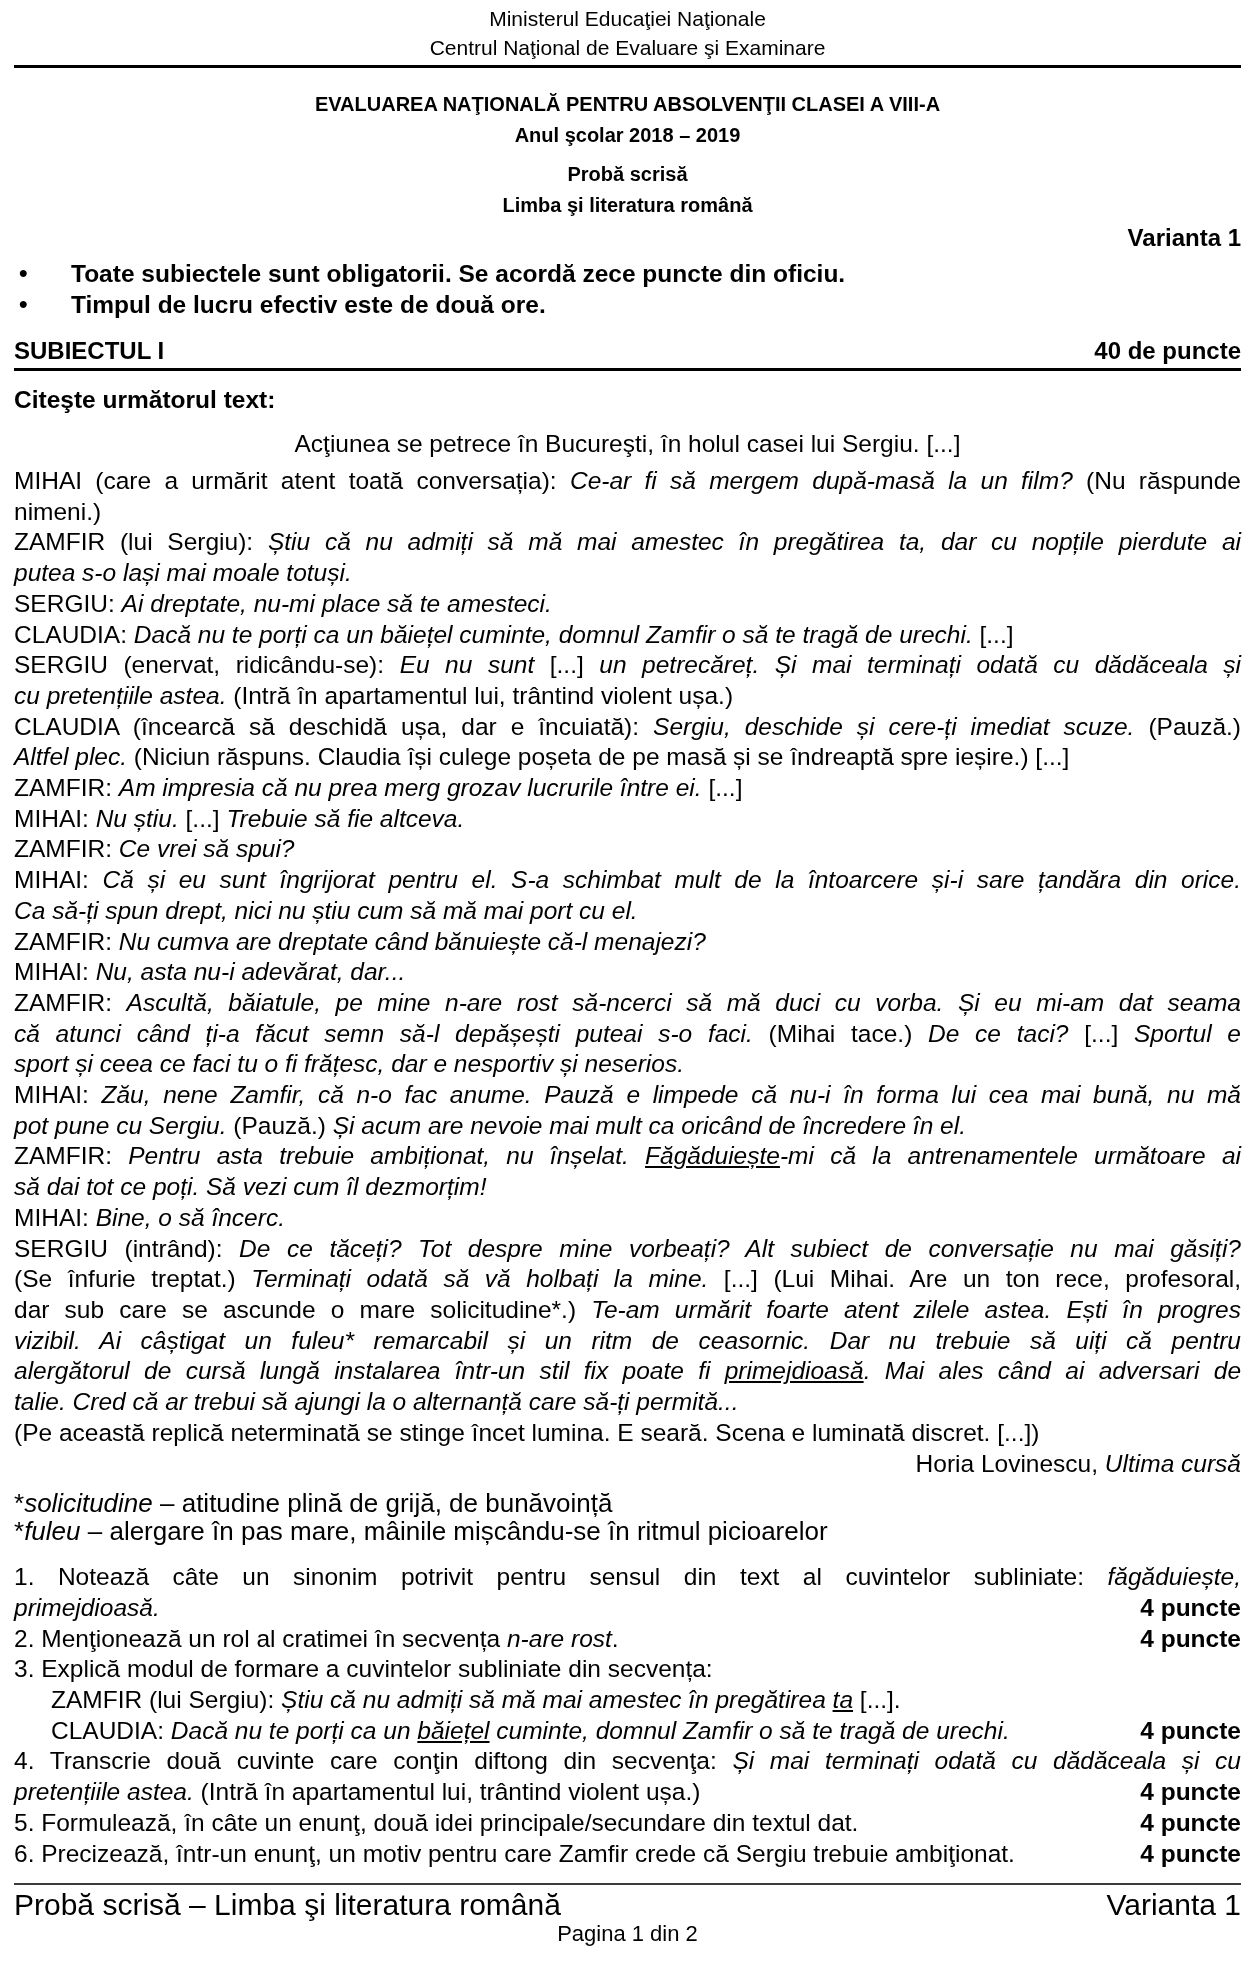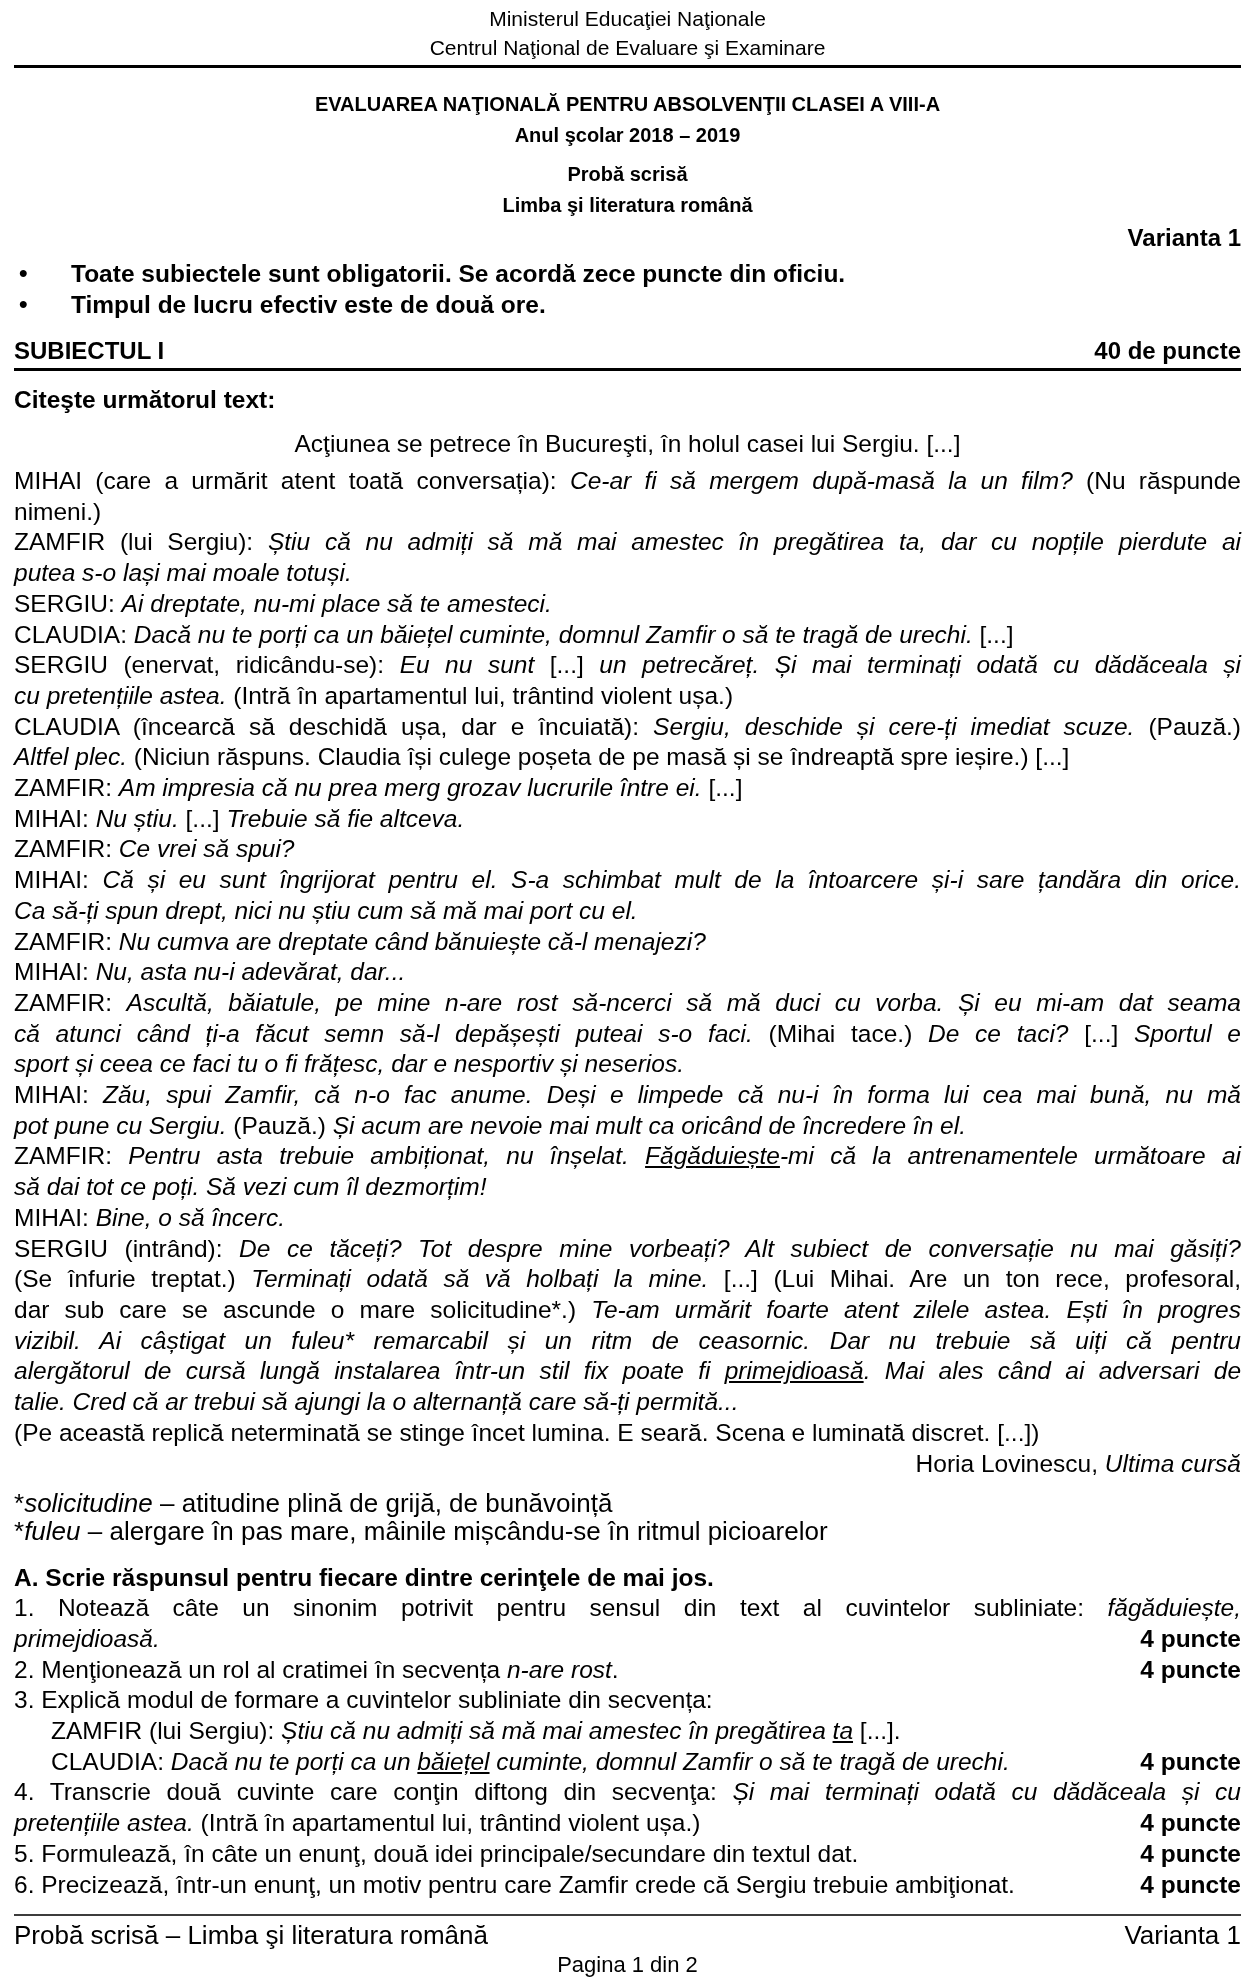--- a/index.html
+++ b/index.html
@@ -30,21 +30,21 @@
   .u{text-decoration:underline;}
   .qline{position:relative;}
   .indent{padding-left:37px;}
   .pts{position:absolute;right:0;bottom:0;font-weight:bold;font-style:normal;}
   .attribution{text-align:right;line-height:30.7px;}
   .footnotes{margin-top:11px;font-size:26px;line-height:27.5px;}
   .part-a{margin-top:17px;}
   .part-a-heading{font-weight:bold;line-height:31px;}
   .footer{margin-top:14px;}
   .footer-rule{border:0;border-top:2px solid #3c3c3c;margin:0;}
-  .footer-row{display:flex;justify-content:space-between;font-size:26px;line-height:29px;padding-top:5px;}
+  .footer-row{display:flex;justify-content:space-between;font-size:30px;line-height:29px;padding-top:5px;}
   .footer-center{text-align:center;font-size:22px;line-height:29px;}
 </style>
 </head>
 <body>
 
 <div class="page">
 
   <div class="ministry">
     <div>Ministerul Educaţiei Naţionale</div>
     <div>Centrul Naţional de Evaluare şi Examinare</div>
@@ -89,21 +89,21 @@
       <div class="line"><span>ZAMFIR: </span><span class="i">Am impresia că nu prea merg grozav lucrurile între ei.</span><span> [...]</span></div>
       <div class="line"><span>MIHAI: </span><span class="i">Nu știu.</span><span> [...] </span><span class="i">Trebuie să fie altceva.</span></div>
       <div class="line"><span>ZAMFIR: </span><span class="i">Ce vrei să spui?</span></div>
       <div class="line j"><span>MIHAI: </span><span class="i">Că și eu sunt îngrijorat pentru el. S-a schimbat mult de la întoarcere și-i sare țandăra din orice.</span></div>
       <div class="line"><span class="i">Ca să-ți spun drept, nici nu știu cum să mă mai port cu el.</span></div>
       <div class="line"><span>ZAMFIR: </span><span class="i">Nu cumva are dreptate când bănuiește că-l menajezi?</span></div>
       <div class="line"><span>MIHAI: </span><span class="i">Nu, asta nu-i adevărat, dar...</span></div>
       <div class="line j"><span>ZAMFIR: </span><span class="i">Ascultă, băiatule, pe mine n-are rost să-ncerci să mă duci cu vorba. Și eu mi-am dat seama</span></div>
       <div class="line j"><span class="i">că atunci când ți-a făcut semn să-l depășești puteai s-o faci.</span><span> (Mihai tace.) </span><span class="i">De ce taci?</span><span> [...] </span><span class="i">Sportul e</span></div>
       <div class="line"><span class="i">sport și ceea ce faci tu o fi frățesc, dar e nesportiv și neserios.</span></div>
-      <div class="line j"><span>MIHAI: </span><span class="i">Zău, spui Zamfir, că n-o fac anume. Deși e limpede că nu-i în forma lui cea mai bună, nu mă</span></div>
+      <div class="line j"><span>MIHAI: </span><span class="i">Zău, nene Zamfir, că n-o fac anume. Pauză e limpede că nu-i în forma lui cea mai bună, nu mă</span></div>
       <div class="line"><span class="i">pot pune cu Sergiu.</span><span> (Pauză.) </span><span class="i">Și acum are nevoie mai mult ca oricând de încredere în el.</span></div>
       <div class="line j"><span>ZAMFIR: </span><span class="i">Pentru asta trebuie ambiționat, nu înșelat. </span><span class="i u">Făgăduiește</span><span class="i">-mi că la antrenamentele următoare ai</span></div>
       <div class="line"><span class="i">să dai tot ce poți. Să vezi cum îl dezmorțim!</span></div>
       <div class="line"><span>MIHAI: </span><span class="i">Bine, o să încerc.</span></div>
       <div class="line j"><span>SERGIU (intrând): </span><span class="i">De ce tăceți? Tot despre mine vorbeați? Alt subiect de conversație nu mai găsiți?</span></div>
       <div class="line j"><span>(Se înfurie treptat.) </span><span class="i">Terminați odată să vă holbați la mine.</span><span> [...] (Lui Mihai. Are un ton rece, profesoral,</span></div>
       <div class="line j"><span>dar sub care se ascunde o mare solicitudine*.) </span><span class="i">Te-am urmărit foarte atent zilele astea. Ești în progres</span></div>
       <div class="line j"><span class="i">vizibil. Ai câștigat un fuleu* remarcabil și un ritm de ceasornic. Dar nu trebuie să uiți că pentru</span></div>
       <div class="line j"><span class="i">alergătorul de cursă lungă instalarea într-un stil fix poate fi </span><span class="i u">primejdioasă</span><span class="i">. Mai ales când ai adversari de</span></div>
       <div class="line"><span class="i">talie. Cred că ar trebui să ajungi la o alternanță care să-ți permită...</span></div>
@@ -111,21 +111,20 @@
     </div>
 
   <div class="attribution"><span>Horia Lovinescu, </span><span class="i">Ultima cursă</span></div>
 
   <div class="footnotes">
       <div><span>*</span><span class="i">solicitudine</span><span> – atitudine plină de grijă, de bunăvoință</span></div>
       <div><span>*</span><span class="i">fuleu</span><span> – alergare în pas mare, mâinile mișcându-se în ritmul picioarelor</span></div>
     </div>
 
   <div class="part-a">
-    <div class="part-a-heading">A. Scrie răspunsul pentru fiecare dintre cerinţele de mai jos.</div>
     <div>
         <div class="line qline j"><span>1. Notează câte un sinonim potrivit pentru sensul din text al cuvintelor subliniate: </span><span class="i">făgăduiește,</span></div>
         <div class="line qline"><span class="i">primejdioasă.</span><span class="pts">4 puncte</span></div>
         <div class="line qline"><span>2. Menţionează un rol al cratimei în secvența </span><span class="i">n-are rost</span><span>.</span><span class="pts">4 puncte</span></div>
         <div class="line qline"><span>3. Explică modul de formare a cuvintelor subliniate din secvența:</span></div>
         <div class="line qline indent"><span>ZAMFIR (lui Sergiu): </span><span class="i">Știu că nu admiți să mă mai amestec în pregătirea </span><span class="i u">ta</span><span> [...].</span></div>
         <div class="line qline indent"><span>CLAUDIA: </span><span class="i">Dacă nu te porți ca un </span><span class="i u">băiețel</span><span class="i"> cuminte, domnul Zamfir o să te tragă de urechi.</span><span class="pts">4 puncte</span></div>
         <div class="line qline j"><span>4. Transcrie două cuvinte care conţin diftong din secvenţa: </span><span class="i">Și mai terminați odată cu dădăceala și cu</span></div>
         <div class="line qline"><span class="i">pretențiile astea.</span><span> (Intră în apartamentul lui, trântind violent ușa.)</span><span class="pts">4 puncte</span></div>
         <div class="line qline"><span>5. Formulează, în câte un enunţ, două idei principale/secundare din textul dat.</span><span class="pts">4 puncte</span></div>

